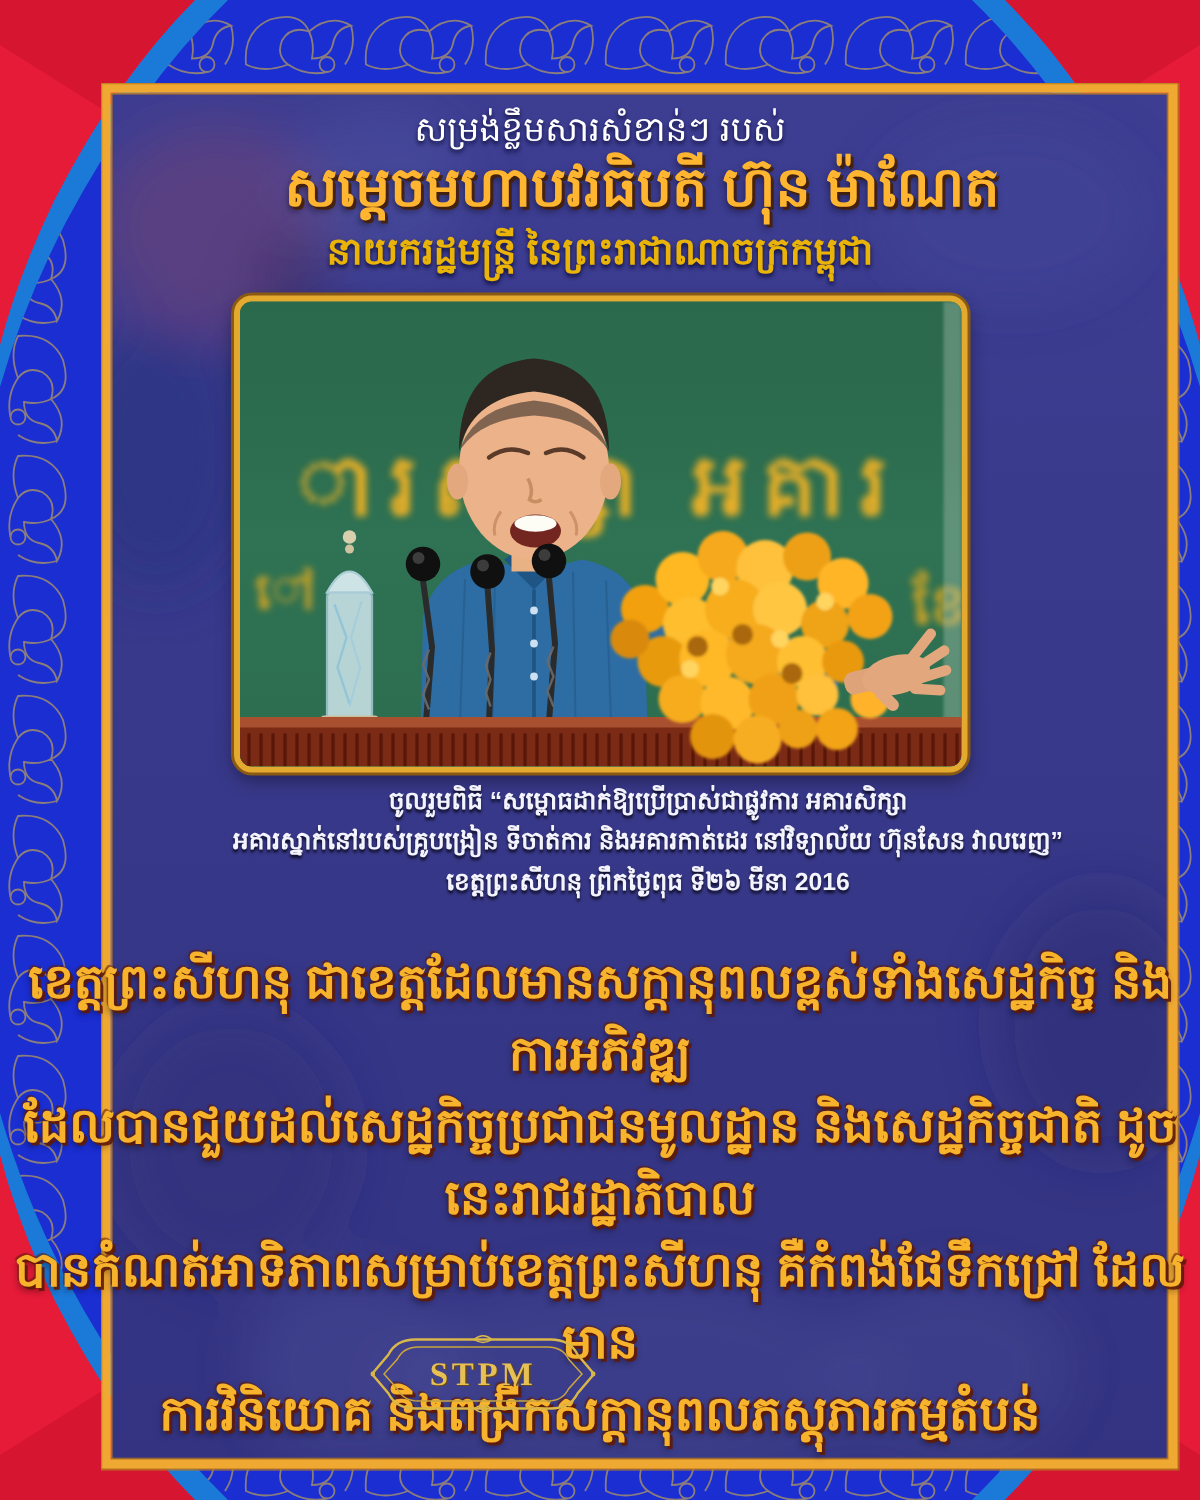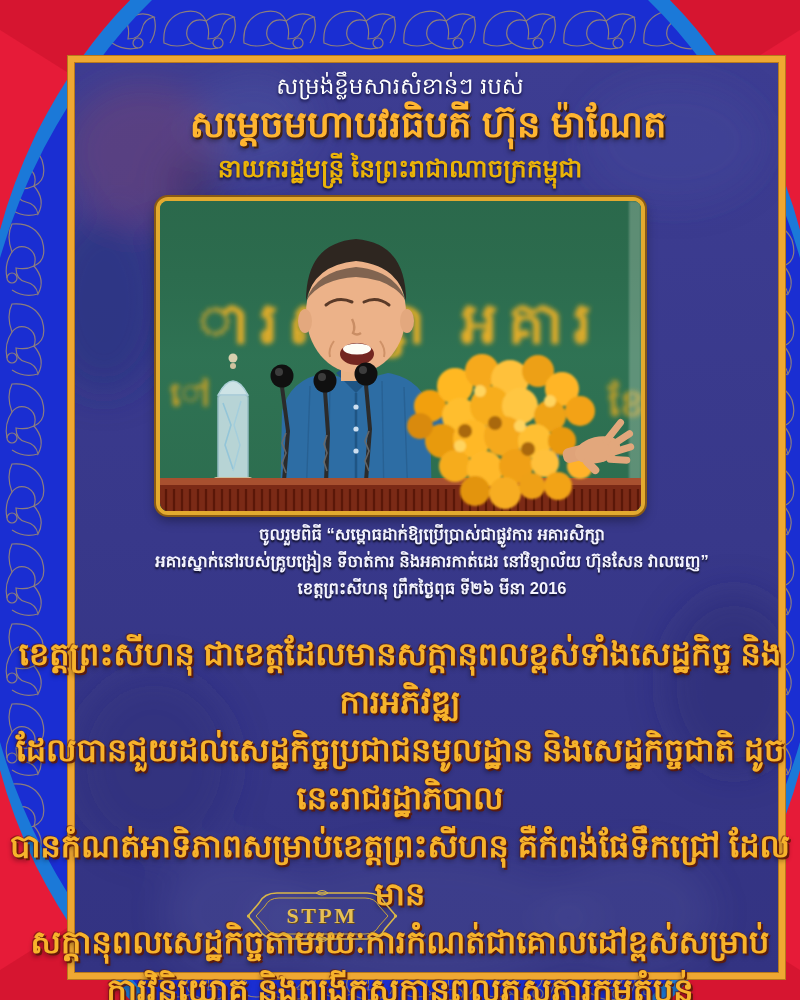--- a/index.html
+++ b/index.html
@@ -340,21 +340,20 @@
   <div class="abs txt caption">
     <div>ចូលរួមពិធី “សម្ពោធដាក់ឱ្យប្រើប្រាស់ជាផ្លូវការ អគារសិក្សា</div>
     <div>អគារស្នាក់នៅរបស់គ្រូបង្រៀន ទីចាត់ការ និងអគារកាត់ដេរ នៅវិទ្យាល័យ ហ៊ុនសែន វាលរេញ”</div>
     <div>ខេត្តព្រះសីហនុ ព្រឹកថ្ងៃពុធ ទី២៦ មីនា 2016</div>
   </div>
 
   <div class="abs txt bodytxt">
     <div>ខេត្តព្រះសីហនុ ជាខេត្តដែលមានសក្តានុពលខ្ពស់ទាំងសេដ្ឋកិច្ច និងការអភិវឌ្ឍ</div>
     <div>ដែលបានជួយដល់សេដ្ឋកិច្ចប្រជាជនមូលដ្ឋាន និងសេដ្ឋកិច្ចជាតិ ដូចនេះរាជរដ្ឋាភិបាល</div>
     <div>បានកំណត់អាទិភាពសម្រាប់ខេត្តព្រះសីហនុ គឺកំពង់ផែទឹកជ្រៅ ដែលមាន</div>
-    <div>សក្តានុពលសេដ្ឋកិច្ចតាមរយៈការកំណត់ជាគោលដៅខ្ពស់សម្រាប់</div>
     <div>ការវិនិយោគ និងពង្រីកសក្តានុពលភស្តុភារកម្មតំបន់</div>
   </div>
 
   <div id="badge" class="abs">
     <svg width="150" height="56" viewBox="0 0 150 56">
       <path d="M30,5 H120 Q133,5 138,15 L149,28 L138,41 Q133,51 120,51 H30 Q17,51 12,41 L1,28 L12,15 Q17,5 30,5 Z" fill="none" stroke="#d9b748" stroke-width="1.6"></path>
       <path d="M32,10 H118 Q128,10 132,18 L141,28 L132,38 Q128,46 118,46 H32 Q22,46 18,38 L9,28 L18,18 Q22,10 32,10 Z" fill="none" stroke="#c9a53c" stroke-width="1"></path>
       <path d="M69,5 q6,-5 12,0 q-6,4 -12,0 Z" fill="none" stroke="#d9b748" stroke-width="1"></path>
       <path d="M69,51 q6,5 12,0 q-6,-4 -12,0 Z" fill="none" stroke="#d9b748" stroke-width="1"></path>
       <circle cx="1.5" cy="28" r="1.6" fill="#d9b748"></circle>

